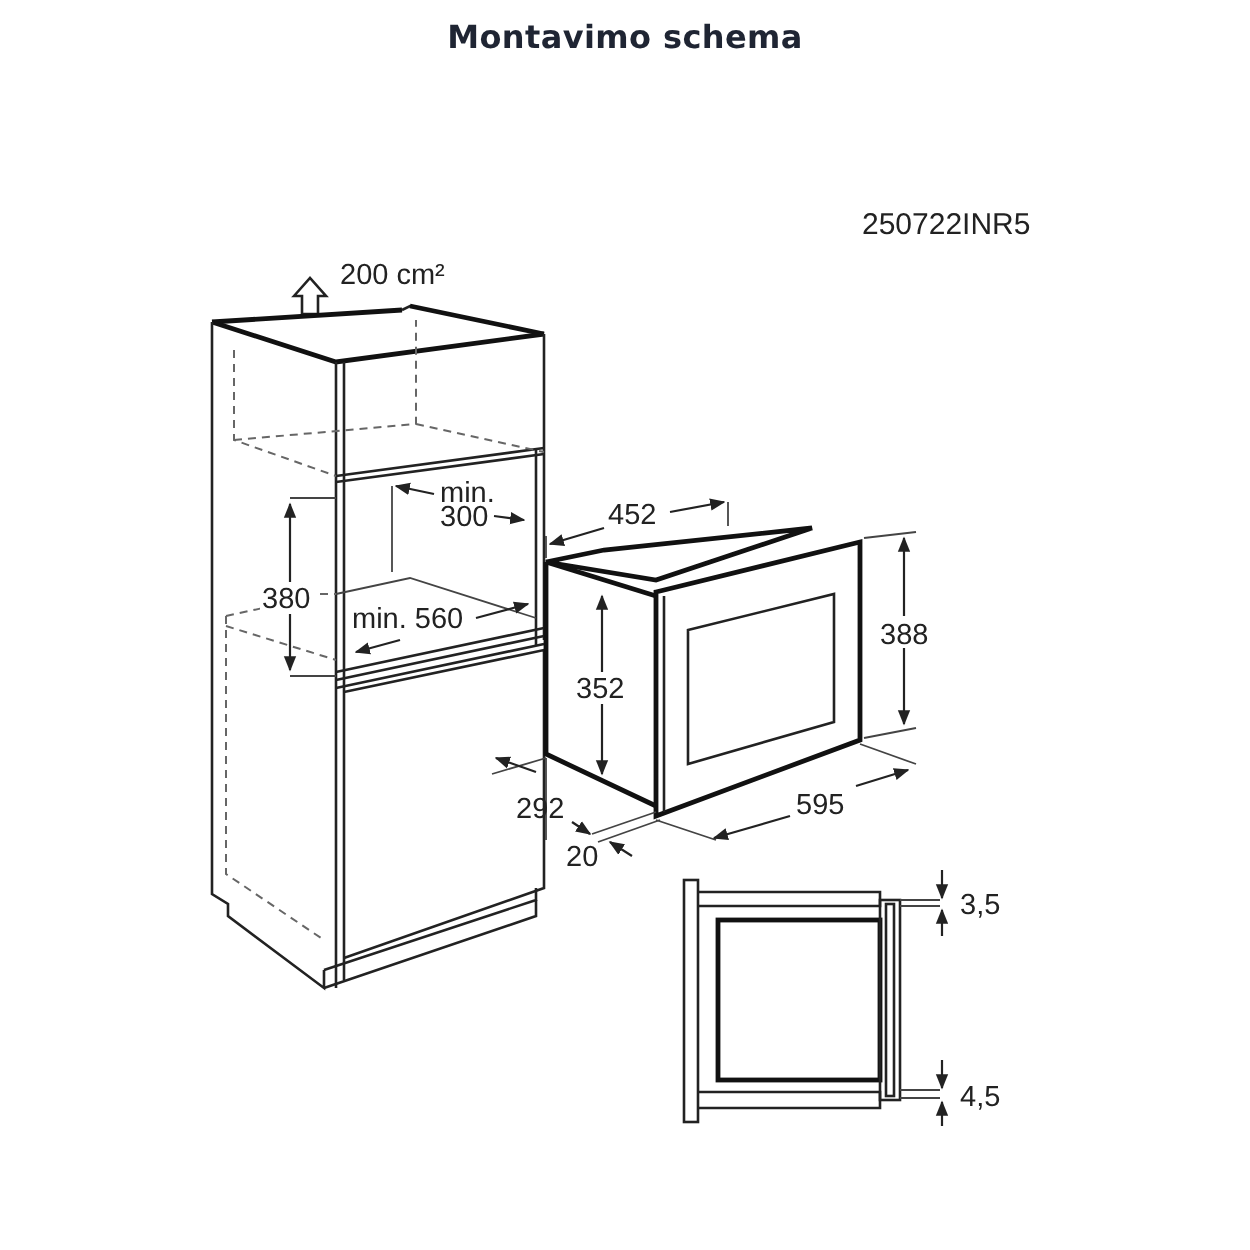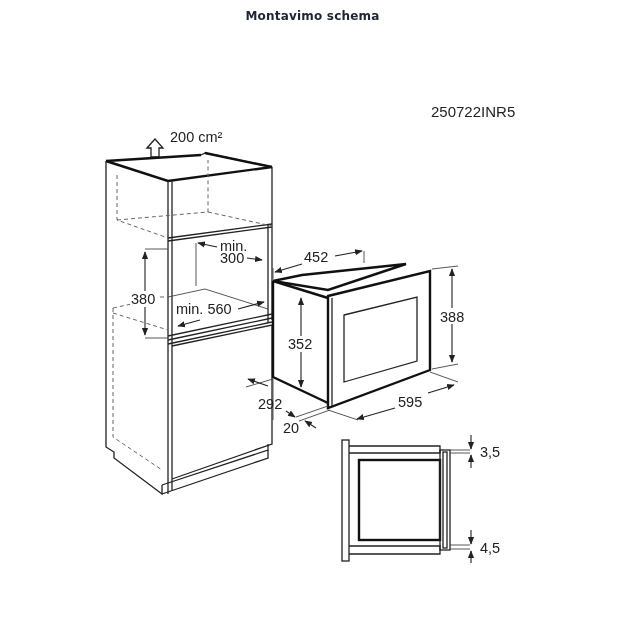--- a/index.html
+++ b/index.html
@@ -1,19 +1,19 @@
 <!DOCTYPE html>
 <html><head>
 <meta charset="utf-8">
 <style>
   html, body { margin: 0; padding: 0; background: #ffffff; }
   body { width: 625px; height: 625px; position: relative; overflow: hidden; font-family: "Liberation Sans", sans-serif; }
   .page-title {
     position: absolute; left: 0; top: 9px; width: 625px; text-align: center;
-    font-family: "DejaVu Sans", sans-serif; font-size: 12px; font-weight: bold; color: #1f2533;
+    font-family: "DejaVu Sans", sans-serif; font-size: 16px; font-weight: bold; color: #1f2533;
     letter-spacing: 0.2px;
   }
   .diagram { position: absolute; left: 0; top: 0; width: 625px; height: 625px; }
   .lbl { font-family: "Liberation Sans", sans-serif; font-size: 14.5px; fill: #222; }
   .code { font-family: "Liberation Sans", sans-serif; font-size: 15px; fill: #222; }
   .solid { stroke: #222; stroke-width: 1.3; fill: none; }
   .thick { stroke: #111; stroke-width: 2.4; fill: none; }
   .thin { stroke: #444; stroke-width: 0.9; fill: none; }
   .dash { stroke: #666; stroke-width: 1; stroke-dasharray: 4 3; fill: none; }
   .dim { stroke: #222; stroke-width: 1.1; fill: none; }

